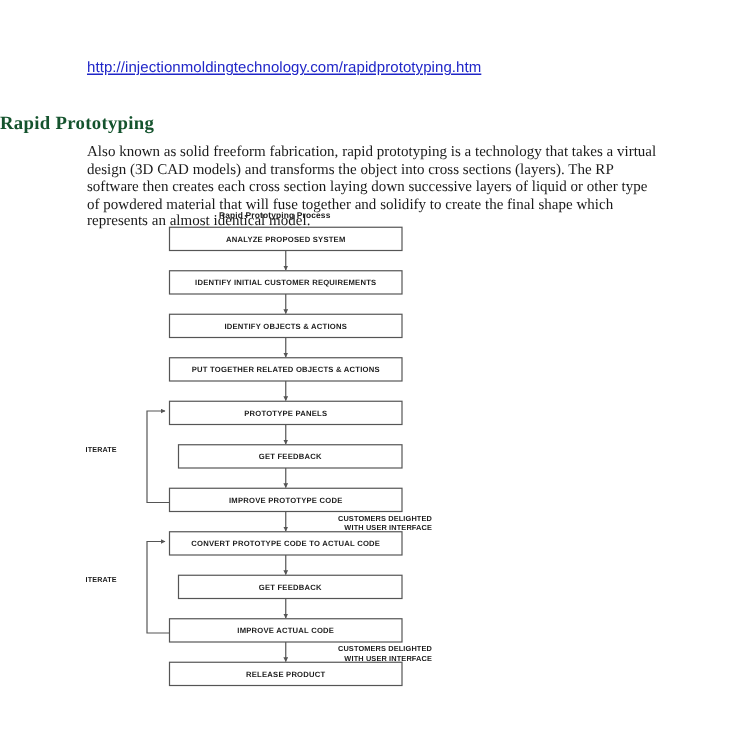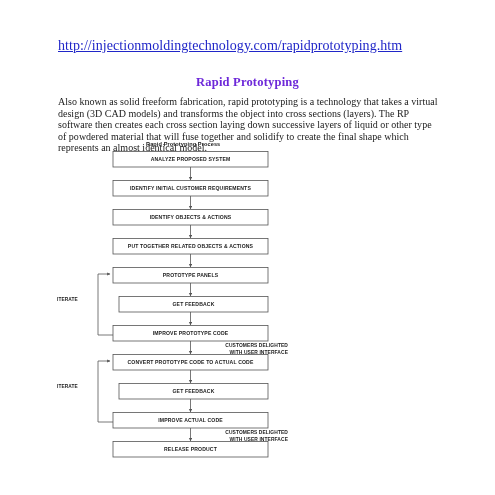--- a/index.html
+++ b/index.html
@@ -19,41 +19,41 @@
     position: absolute;
     inset: 0;
     background: #ffffff;
   }
 
   
   .url-link {
     position: absolute;
     left: 58px;
     top: 40px;
-    font-family: Liberation Serif, serif;
-    font-size: 14px;
+    font-family: Liberation Sans, sans-serif;
+    font-size: 10px;
     line-height: 11px;
     color: #2026c8;
     text-decoration: underline;
     letter-spacing: 0.05px;
     white-space: nowrap;
     text-align: right;
   }
 
   
   .doc-title {
     position: absolute;
     left: 0;
     right: 0;
     top: 75px;
-    text-align: center;
+    text-align: left;
     font-size: 12.5px;
     font-weight: bold;
     letter-spacing: 0.2px;
-    color: #6d28d9;
+    color: #14532d;
   }
 
   
   .body-para {
     position: absolute;
     left: 58px;
     top: 96px;
     width: 380px;
     font-size: 10px;
     line-height: 11.6px;

